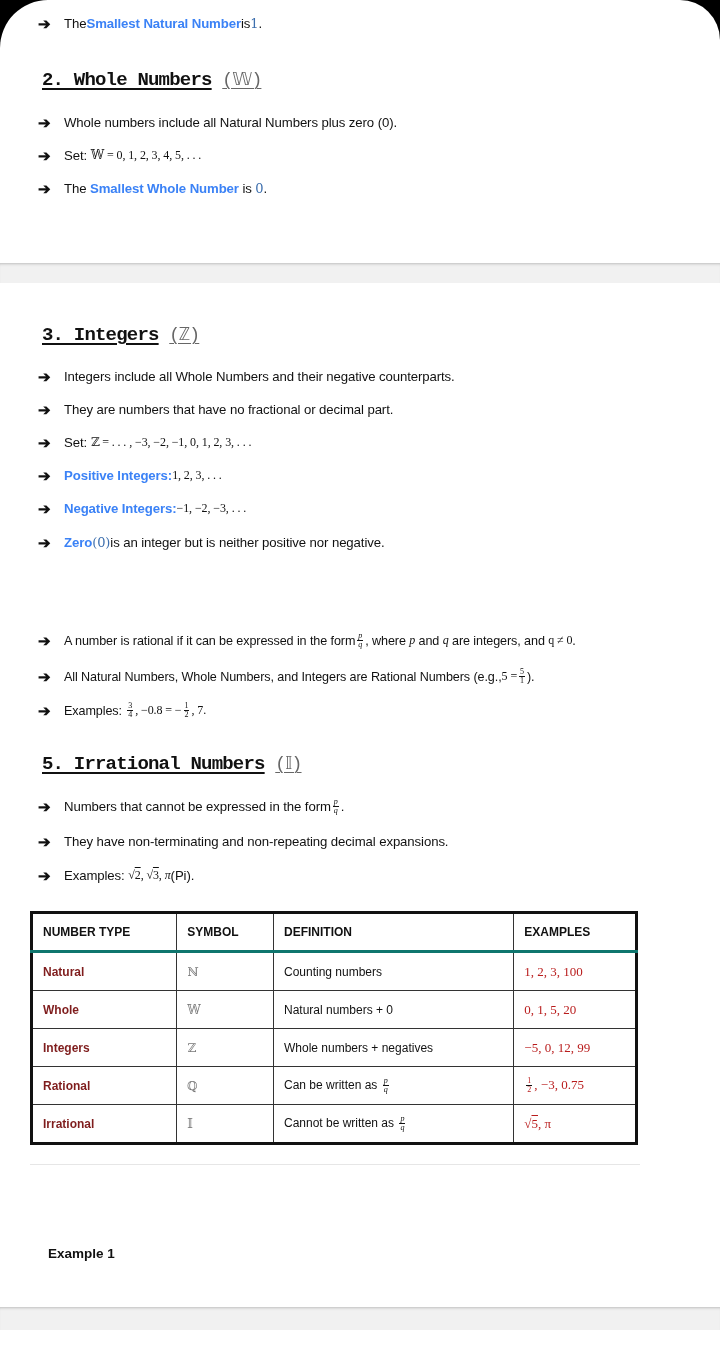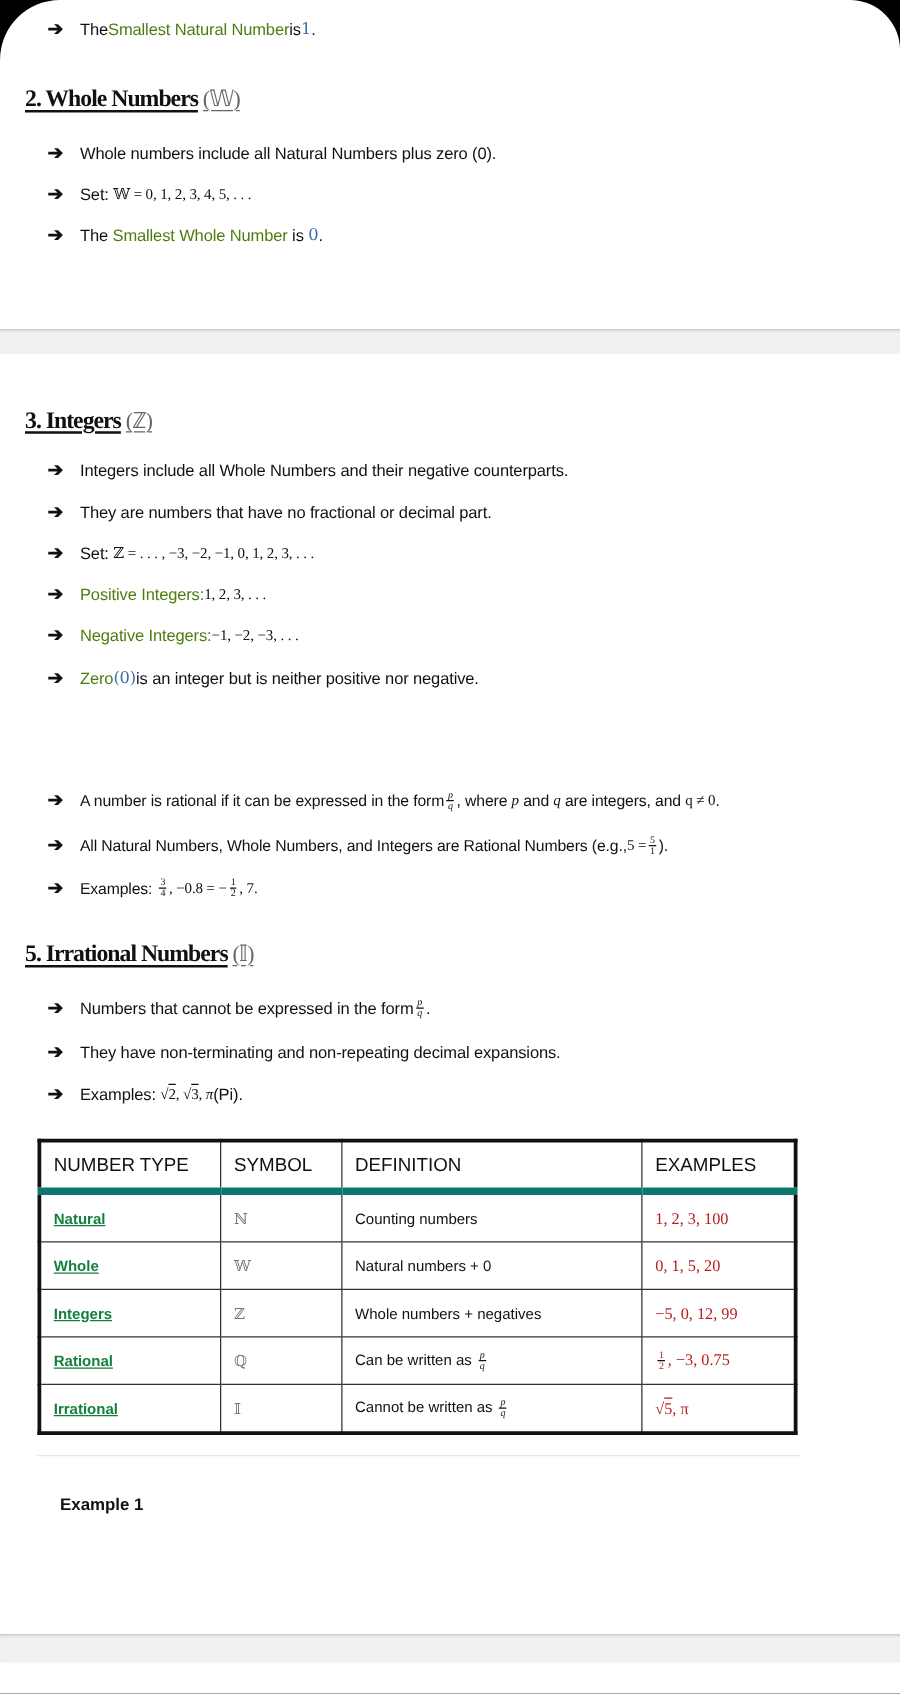--- a/index.html
+++ b/index.html
@@ -22,50 +22,50 @@
     box-shadow: inset 0 3px 3px -2px rgba(0,0,0,0.22);
   }
   .bullet {
     position: absolute; left: 38px; display: flex; align-items: center;
     font-size: 13.2px; color: #111; white-space: nowrap; letter-spacing: -0.1px;
   }
   .bullet .arrow {
     display: inline-block; width: 16px; font-size: 15px; font-weight: bold;
     margin-right: 10px; line-height: 1;
   }
-  .blue { color: #4d7c0f; font-weight: normal; }
+  .blue { color: #3b82f6; font-weight: bold; }
   .math { font-family: "Liberation Serif", "DejaVu Serif", serif; font-size: 12px; }
   .math-light { font-family: "DejaVu Serif", serif; color: #3d6fae; font-size: 13px; }
   .frac {
     display: inline-flex; flex-direction: column; align-items: center;
     vertical-align: middle; font-family: "Liberation Serif", serif; font-style: italic;
     font-size: 8px; line-height: 8px; margin: 0 2px;
   }
   .frac .num { border-bottom: 1px solid #111; padding: 0 1px; }
   .frac.nonit { font-style: normal; }
   .h2 {
-    position: absolute; left: 20px;
-    font-family: Liberation Serif, serif; font-weight: bold; font-size: 19px;
+    position: absolute; left: 42px;
+    font-family: Liberation Mono, monospace; font-weight: bold; font-size: 19px;
     letter-spacing: -0.8px; color: #111; white-space: nowrap;
   }
   .h2 .ul { text-decoration: underline; text-underline-offset: 3px; text-decoration-thickness: 2px; }
   .h2 .sym { font-weight: normal; color: #666; font-size: 18px; text-decoration: underline; text-underline-offset: 3px; text-decoration-thickness: 1px; }
   table.types {
     position: absolute; left: 30px; top: 911px; width: 608px;
     border-collapse: collapse; border: 3px solid #111;
     font-size: 12px;
   }
   table.types th, table.types td {
     border: 1px solid #333; text-align: left; padding: 0 10px; height: 37px;
   }
   table.types th {
-    font-weight: normal; color: #111; font-size: 15px; height: 36px;
-    border-bottom: 6px solid #0f766e;
-  }
-  table.types td.type { color: #15803d; font-weight: bold; text-decoration: underline; }
+    font-weight: bold; color: #111; font-size: 12px; height: 36px;
+    border-bottom: 3px solid #0f766e;
+  }
+  table.types td.type { color: #7f1d1d; font-weight: bold; }
   table.types td.symbol { font-family: "DejaVu Serif", serif; color: #777; font-size: 12px; }
   table.types td.def { color: #111; }
   table.types td.ex { font-family: "Liberation Serif", serif; font-size: 13px; color: #b91c1c; }
   .hr { position: absolute; left: 30px; width: 610px; height: 1px; background: #e6e6e6; }
   .ex-label { position: absolute; left: 30px; font-weight: bold; font-size: 13.5px; }
   .sqrt { text-decoration: overline; }
 </style>
 </head>
 <body>
 
@@ -255,16 +255,16 @@
               <span class="num">p</span>
               <span>q</span>
             </span></td>
         <td class="ex">√<span class="sqrt">5</span><span>, π</span></td>
       </tr>
     </tbody>
   </table>
 
   <div class="hr" style="top:1164px;"></div>
 
-  <div class="ex-label" style="top:1196px;padding-left:18px;">Example 1</div>
+  <div class="ex-label" style="top:1246px;padding-left:18px;">Example 1</div>
 
   <div class="gap" style="top:1307px; height:23px;"></div>
 </div>
 
 </body></html>

